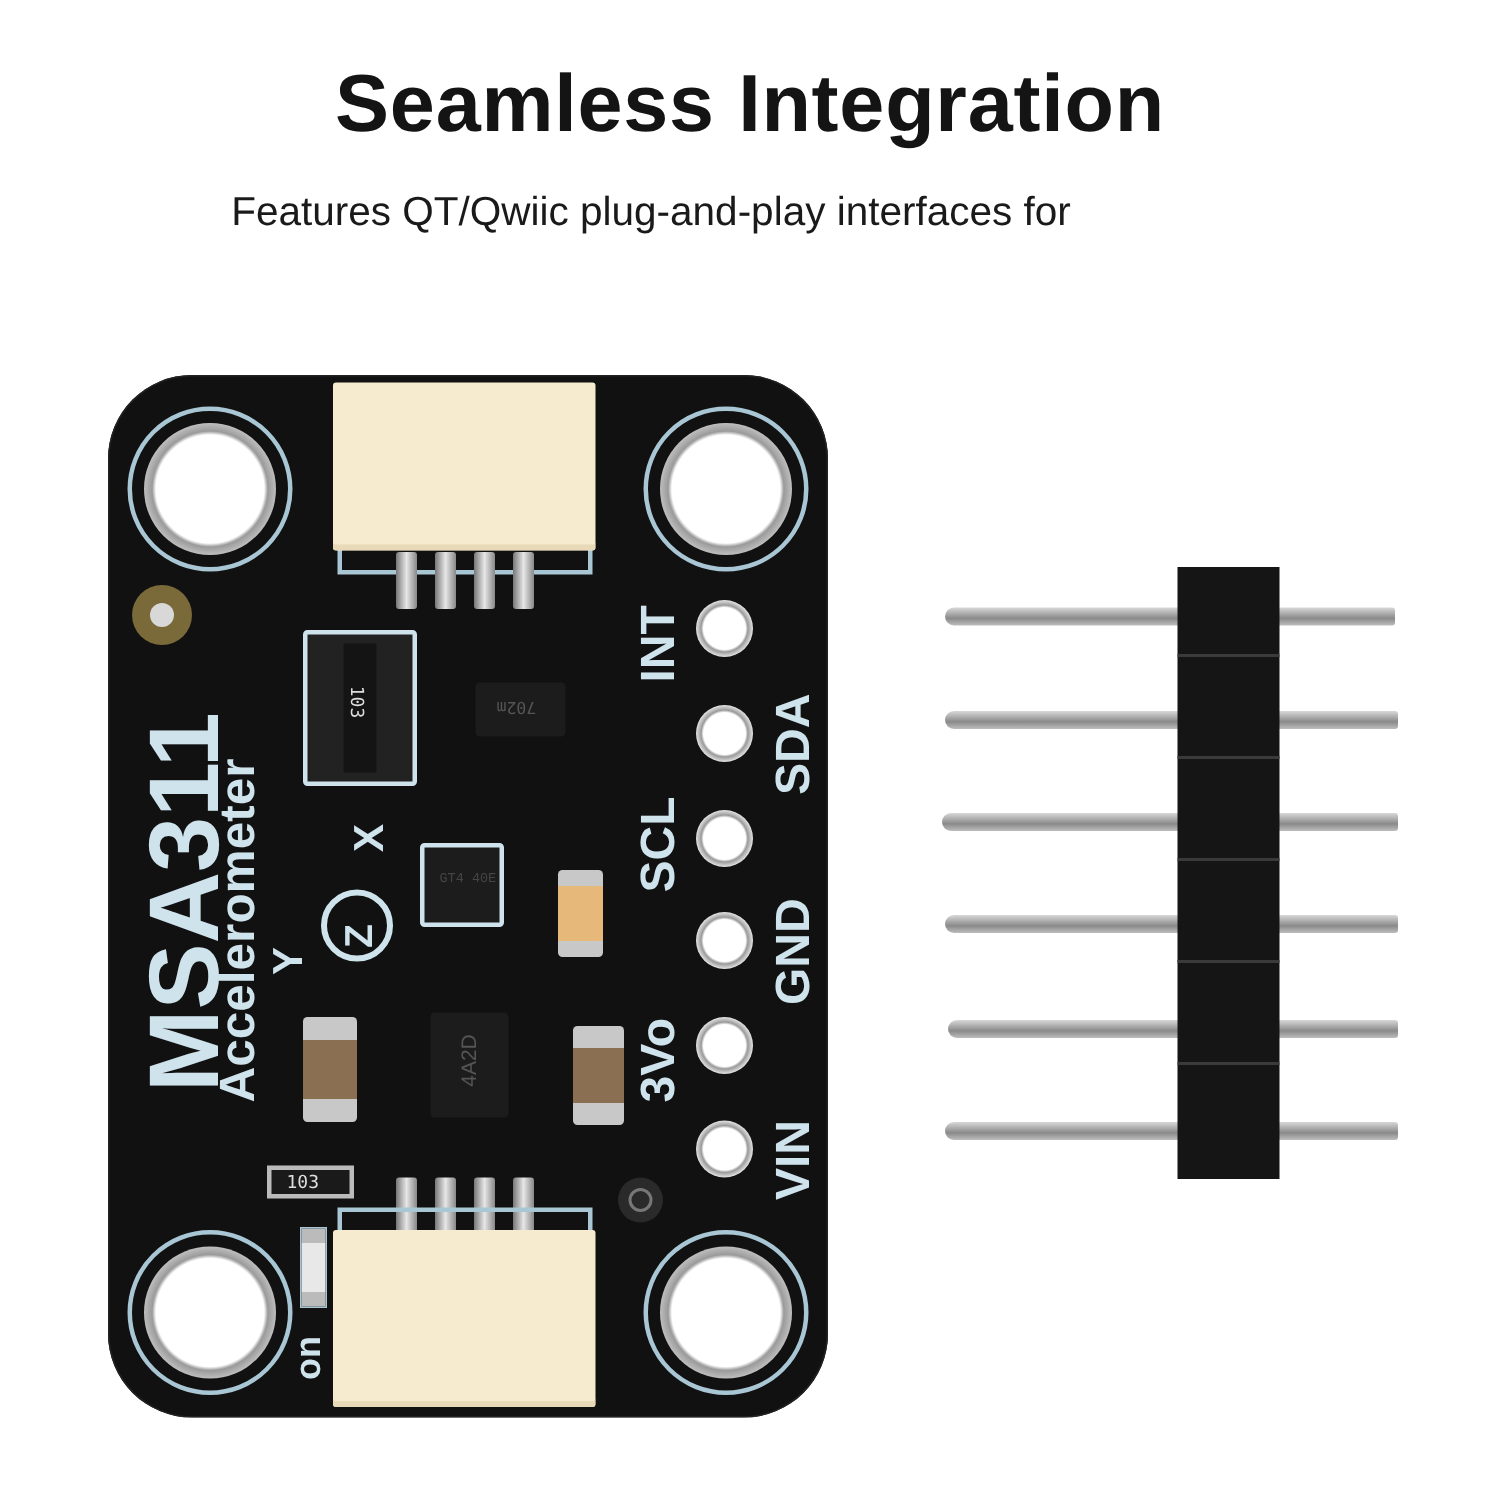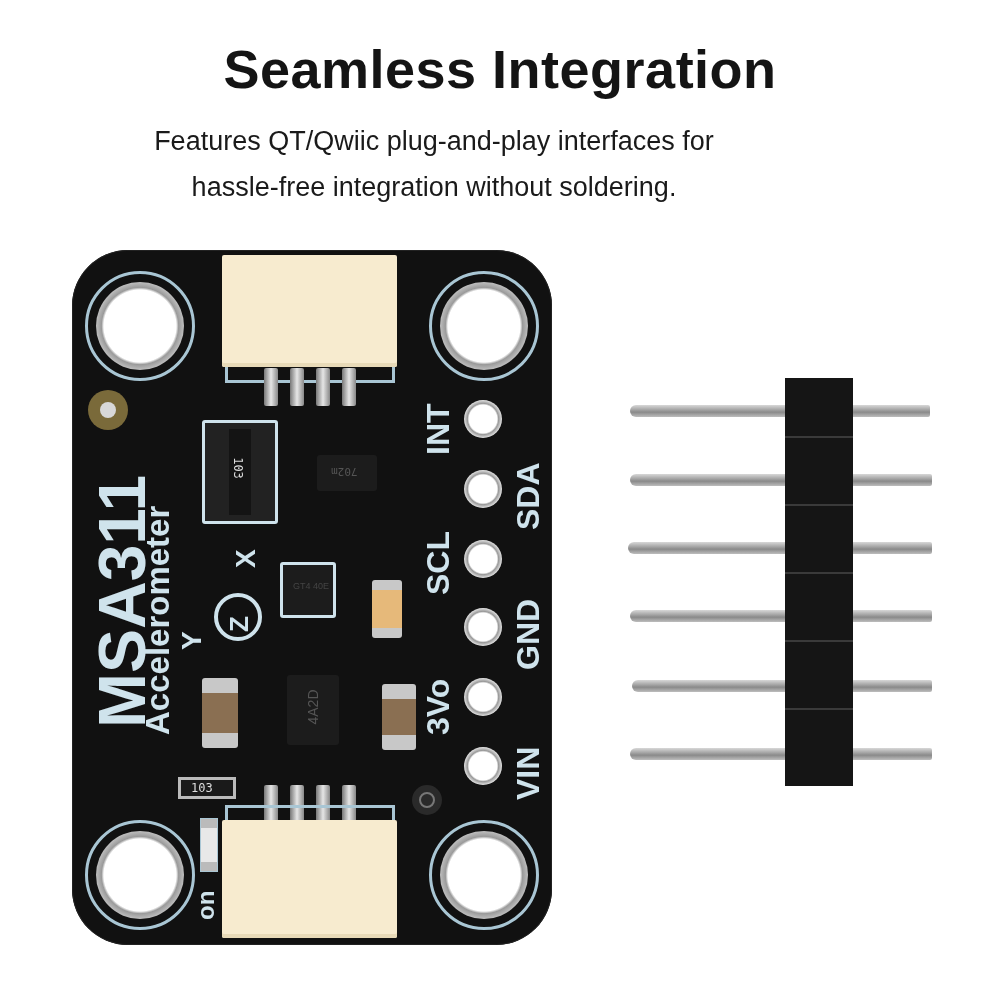--- a/index.html
+++ b/index.html
@@ -23,21 +23,20 @@
   .pin { position:absolute; height:12px; background:linear-gradient(180deg,#d8d8d8,#8a8a8a 60%,#bdbdbd); border-radius:6px 2px 2px 6px; }
   .res { position:absolute; left:178px; top:777px; width:58px; height:22px; background:#1a1a1a; border:3px solid #bbb; box-sizing:border-box; }
   .res span { position:absolute; left:10px; top:1px; font-size:12px; color:#ddd; font-family:"DejaVu Sans Mono", monospace; }
 </style>
 </head>
 <body>
 
 <div class="title">Seamless Integration</div>
 <div class="subtitle">
   <div>Features QT/Qwiic plug-and-play interfaces for</div>
-  <div>hassle-free integration without soldering.</div>
 </div>
 
 <div class="board">
 
   <div class="hole" style="left:13px;top:21px;"></div>
   <div class="hole" style="left:357px;top:21px;"></div>
   <div class="hole" style="left:13px;top:570px;"></div>
   <div class="hole" style="left:357px;top:570px;"></div>
 
   <div class="jst-outline" style="left:153px;top:95px;width:170px;height:38px;"></div>
@@ -62,21 +61,21 @@
   <div class="chip" style="left:245px;top:205px;width:60px;height:36px;">
     <span style="position:absolute;left:14px;top:10px;color:#555;font-size:11px;font-family:'DejaVu Sans Mono',monospace;transform:rotate(180deg);">702m</span>
   </div>
 
   <div class="silk" style="left:158px;top:318px;font-size:28px;transform:rotate(-90deg);">X</div>
   <div style="position:absolute;left:142px;top:343px;width:48px;height:48px;border:4px solid #cfe3ec;border-radius:50%;box-sizing:border-box;"></div>
   <div class="silk" style="left:152px;top:382px;font-size:26px;transform:rotate(-90deg);">Z</div>
   <div class="silk" style="left:104px;top:400px;font-size:28px;transform:rotate(-90deg);">Y</div>
 
   <div class="chip" style="left:208px;top:312px;width:50px;height:50px;border:3px solid #cfe3ec;">
-    <span style="position:absolute;left:10px;top:16px;color:#444;font-size:9px;font-family:Liberation Sans, sans-serif;">GT4 40E</span>
+    <span style="position:absolute;left:10px;top:16px;color:#444;font-size:9px;font-family:Liberation Mono, monospace;">GT4 40E</span>
   </div>
 
   <div class="cap-tan" style="left:300px;top:330px;width:30px;height:58px;"></div>
   <div class="cap" style="left:130px;top:428px;width:36px;height:70px;"></div>
   <div class="cap" style="left:310px;top:434px;width:34px;height:66px;"></div>
 
   <div class="chip" style="left:215px;top:425px;width:52px;height:70px;">
     <span style="position:absolute;left:8px;top:24px;color:#555;font-size:14px;transform:rotate(-90deg);">4A2D</span>
   </div>
 

